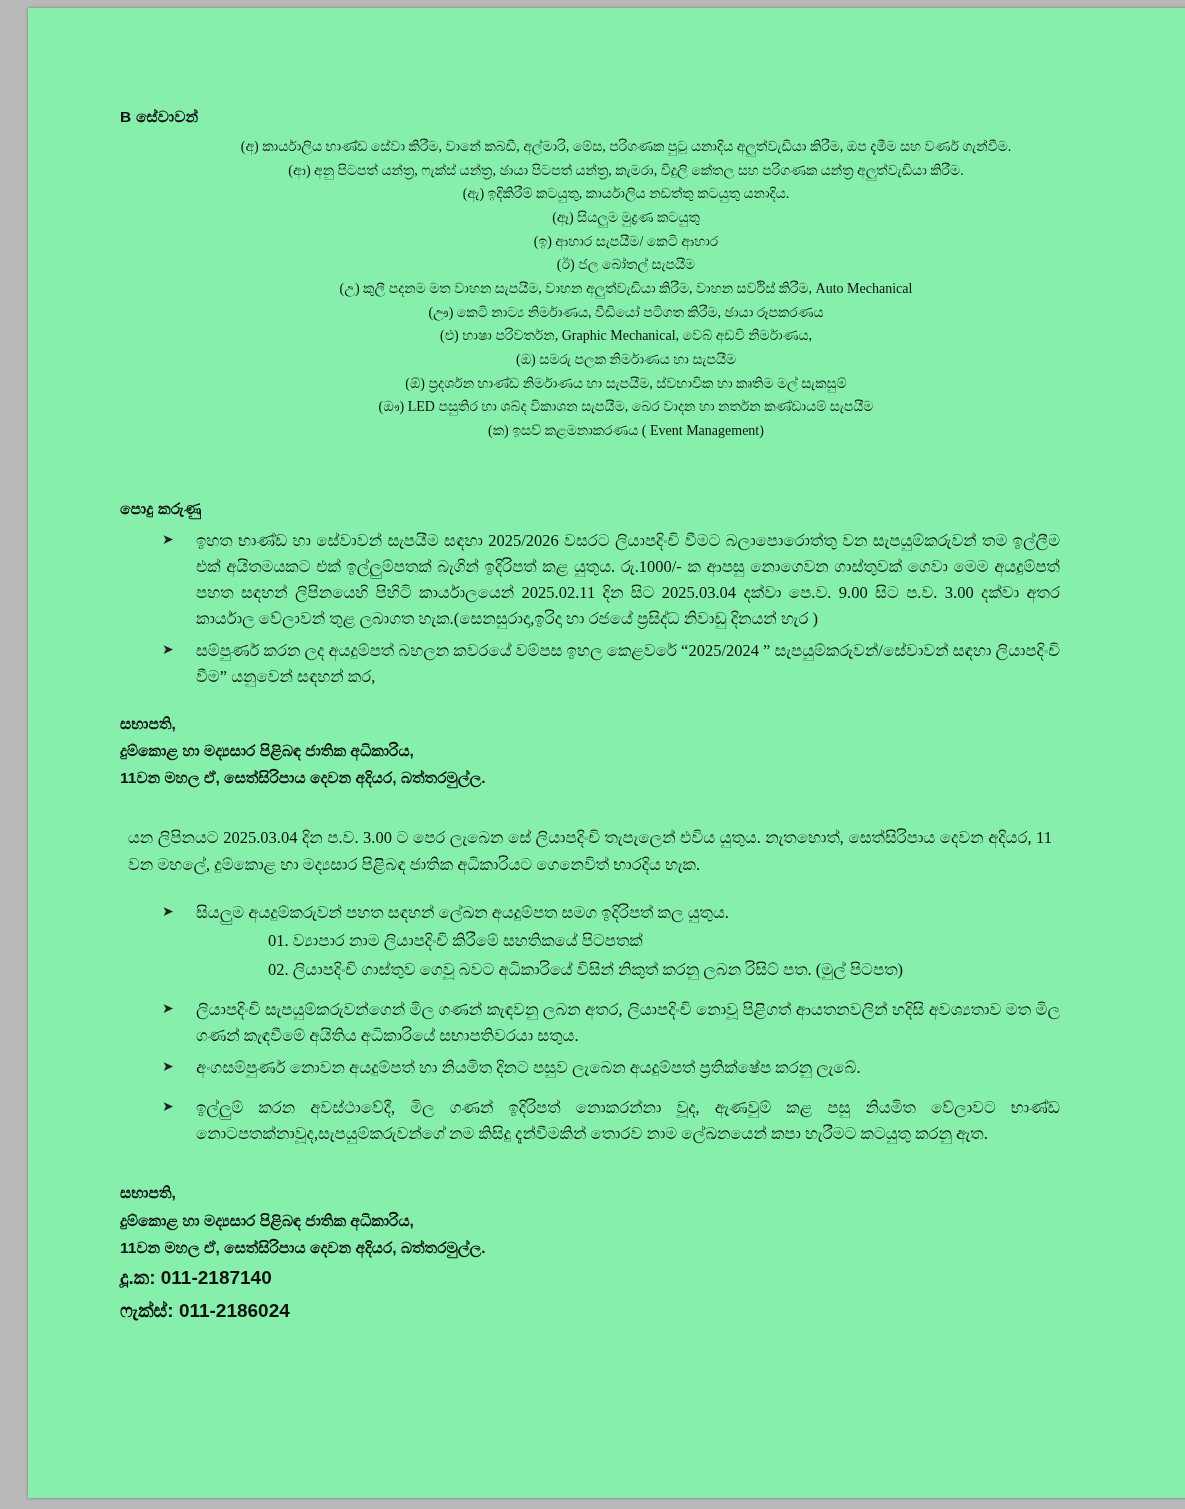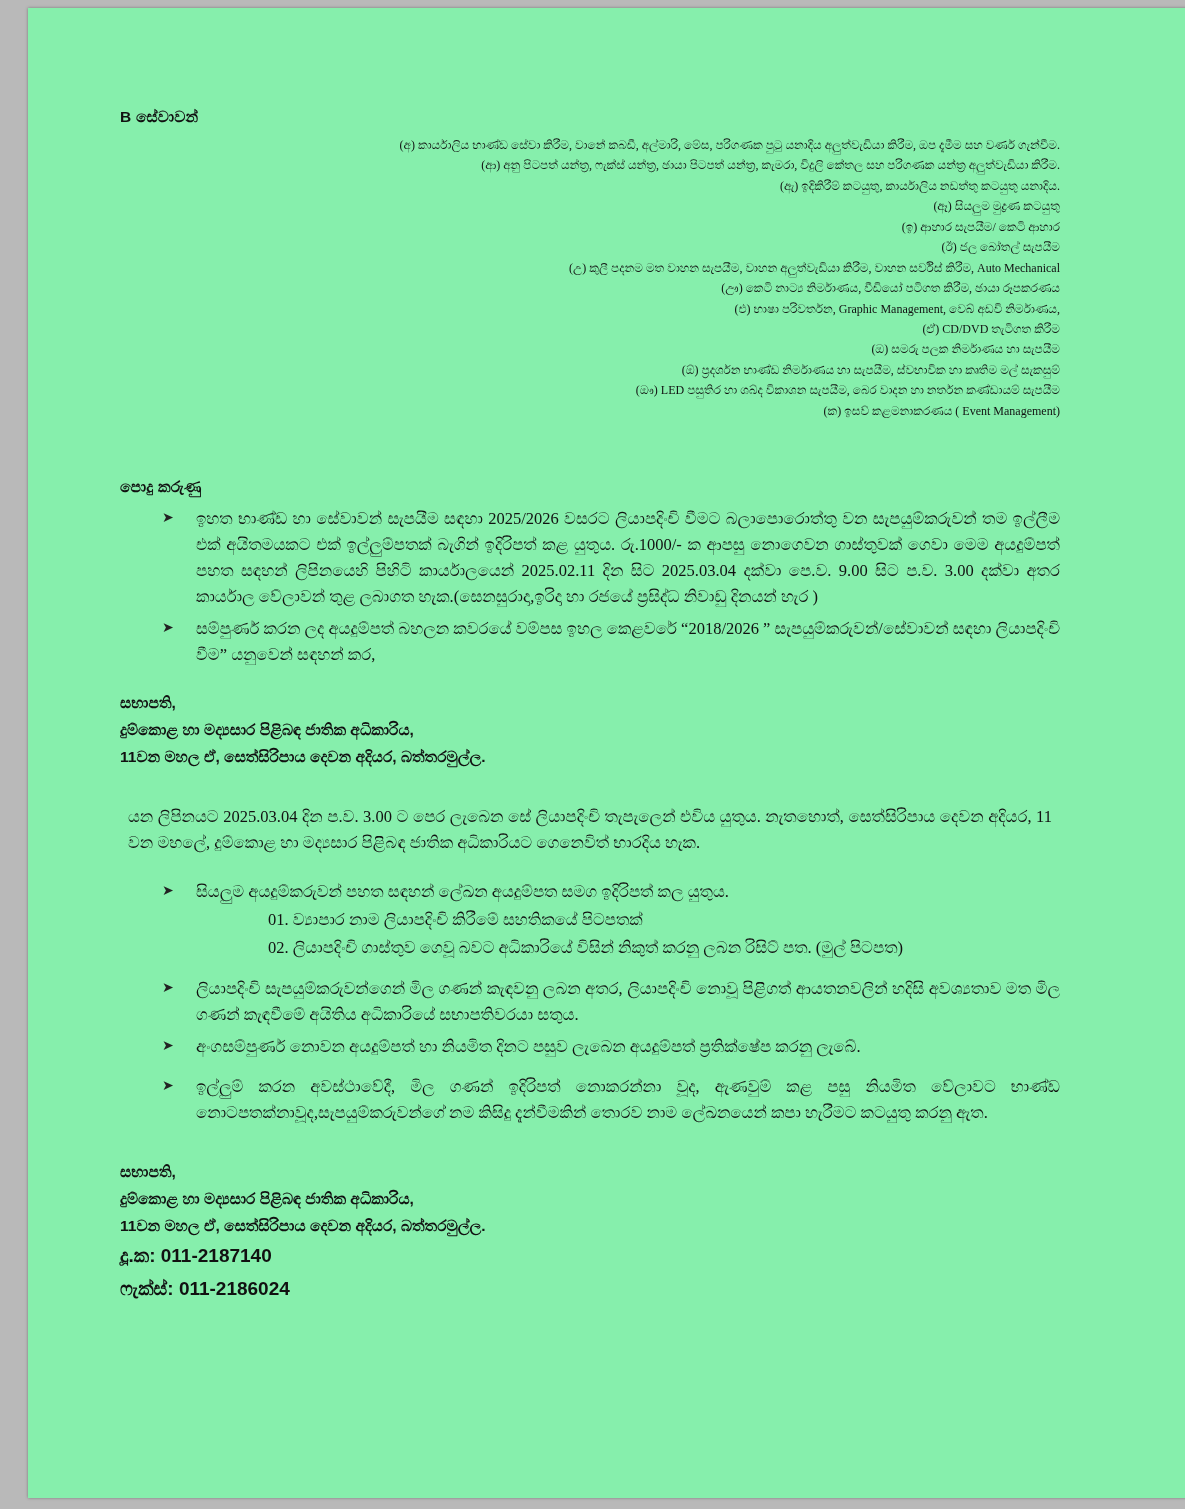--- a/index.html
+++ b/index.html
@@ -35,24 +35,24 @@
     font-size: 15.5px;
     letter-spacing: 0.2px;
     margin: 0 0 10px 0;
   }
   .list-a {
     margin: 0;
     padding: 0 0 0 72px;
     list-style: none;
   }
   .list-a li {
-    font-size: 12px;
+    font-size: 14px;
     line-height: 1.62;
     margin-bottom: 1px;
-    text-align: right;
+    text-align: center;
   }
   .gap-lg { height: 56px; }
   .gap-md { height: 26px; }
   .gap-sm { height: 14px; }
 
   .bullets {
     margin: 0;
     padding: 0 0 0 36px;
     list-style: none;
   }
@@ -109,35 +109,34 @@
 
     <ul class="list-a">
       <li>(අ) කාර්යාලිය භාණ්ඩ සේවා කිරීම, වානේ කබඩී, අල්මාරි, මේස, පරිගණක පුටු යනාදිය අලුත්වැඩියා කිරීම, ඔප දැමීම සහ වර්ණ ගැන්වීම.</li>
       <li>(ආ) අනු පිටපත් යන්ත්‍ර, ෆැක්ස් යන්ත්‍ර, ඡායා පිටපත් යන්ත්‍ර, කැමරා, විදුලි කේතල සහ පරිගණක යන්ත්‍ර අලුත්වැඩියා කිරීම.</li>
       <li>(ඇ) ඉදිකිරීම් කටයුතු, කාර්යාලිය නඩත්තු කටයුතු යනාදිය.</li>
       <li>(ඈ) සියලුම මුද්‍රණ කටයුතු</li>
       <li>(ඉ) ආහාර සැපයීම/ කෙටි ආහාර</li>
       <li>(ඊ) ජල බෝතල් සැපයීම</li>
       <li>(උ) කුලී පදනම මත වාහන සැපයීම, වාහන අලුත්වැඩියා කිරීම, වාහන සර්විස් කිරීම, Auto Mechanical</li>
       <li>(ඌ) කෙටි නාට්‍ය නිර්මාණය, වීඩියෝ පටිගත කිරීම, ඡායා රූපකරණය</li>
-      <li>(එ) භාෂා පරිවර්තන, Graphic Management, වෙබ් අඩවි නිර්මාණය,</li>
-      <li>(ඒ) CD/DVD තැටිගත කිරීම</li>
+      <li>(එ) භාෂා පරිවර්තන, Graphic Mechanical, වෙබ් අඩවි නිර්මාණය,</li>
       <li>(ඔ) සමරු පලක නිර්මාණය හා සැපයීම</li>
       <li>(ඕ) ප්‍රදර්ශන භාණ්ඩ නිර්මාණය හා සැපයීම, ස්වභාවික හා කෘතිම මල් සැකසුම්</li>
       <li>(ඖ)  LED පසුතිර හා ශබ්ද විකාශන සැපයීම,  බෙර වාදන හා නර්තන කණ්ඩායම් සැපයීම</li>
       <li>(ක)  ඉසව් කළමනාකරණය ( Event Management)</li>
     </ul>
 
     <div class="gap-lg"></div>
 
     <div class="sec-title">පොදු කරුණු</div>
 
     <ul class="bullets">
       <li>ඉහත භාණ්ඩ හා සේවාවන් සැපයීම සඳහා 2025/2026 වසරට ලියාපදිංචි වීමට බලාපොරොත්තු වන සැපයුම්කරුවන් තම ඉල්ලීම එක් අයිතමයකට එක් ඉල්ලුම්පතක් බැගින් ඉදිරිපත් කළ යුතුය. රු.1000/- ක ආපසු නොගෙවන ගාස්තුවක් ගෙවා මෙම අයදුම්පත් පහත සඳහන් ලිපිනයෙහි පිහිටි කාර්යාලයෙන් 2025.02.11 දින සිට 2025.03.04 දක්වා පෙ.ව. 9.00 සිට ප.ව. 3.00 දක්වා අතර කාර්යාල වේලාවන් තුළ ලබාගත හැක.(සෙනසුරාදා,ඉරිදා හා රජයේ ප්‍රසිද්ධ නිවාඩු දිනයන් හැර )</li>
-      <li>සම්පුර්ණ කරන ලද අයදුම්පත් බහලන කවරයේ වම්පස ඉහල කෙළවරේ “2018/2026 ” සැපයුම්කරුවන්/සේවාවන් සඳහා ලියාපදිංචි වීම” යනුවෙන් සඳහන් කර,</li>
+      <li>සම්පුර්ණ කරන ලද අයදුම්පත් බහලන කවරයේ වම්පස ඉහල කෙළවරේ “2025/2024 ” සැපයුම්කරුවන්/සේවාවන් සඳහා ලියාපදිංචි වීම” යනුවෙන් සඳහන් කර,</li>
     </ul>
 
     <div class="gap-sm"></div>
 
     <div class="addr-block">
       <div>සභාපති,</div>
       <div>දුම්කොළ හා මද්‍යසාර පිළිබඳ ජාතික අධිකාරිය,</div>
       <div>11වන මහල ඒ, සෙත්සිරිපාය දෙවන අදියර, බත්තරමුල්ල.</div>
     </div>
 

